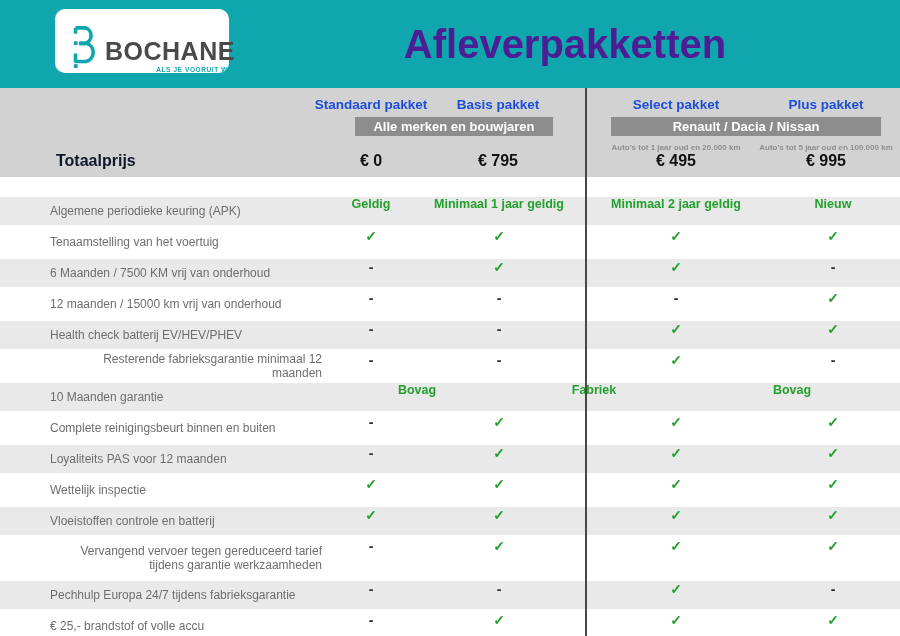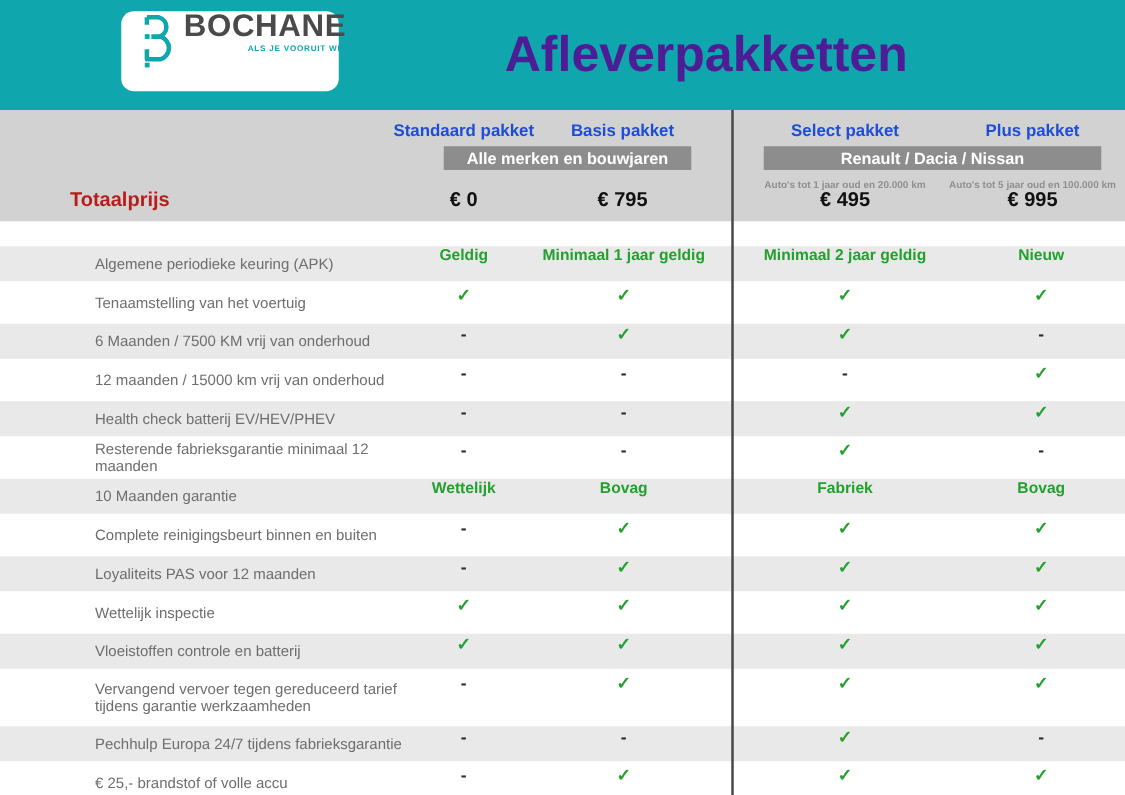--- a/index.html
+++ b/index.html
@@ -6,21 +6,21 @@
   body{
     width:900px;height:636px;overflow:hidden;background:#ffffff;
     font-family:"Liberation Sans", sans-serif;
   }
   .page{position:relative;width:900px;height:636px;background:#ffffff;overflow:hidden;}
 
   
   .top{position:absolute;left:0;top:0;width:900px;height:88px;background:#10a6ad;}
   .logo-card{
     position:absolute;left:55px;top:9px;width:174px;height:64px;
-    background:#ffffff;border-radius:10px;display:flex;align-items:flex-start;margin-left:42px;
+    background:#ffffff;border-radius:10px;display:flex;align-items:flex-end;
   }
   .logo-icon{margin-left:12px;flex:0 0 auto;}
   .brand-block{margin-left:6px;display:flex;flex-direction:column;}
   .brand-name{font-size:25px;font-weight:bold;color:#4a4a4a;letter-spacing:.5px;line-height:1;}
   .brand-tagline{font-size:6.5px;font-weight:bold;color:#10a6ad;text-align:right;letter-spacing:.6px;margin-top:2px;}
   .page-title{
     position:absolute;left:565px;top:44px;transform:translate(-50%,-50%);
     color:#4c1d95;font-size:40px;font-weight:bold;white-space:nowrap;
   }
 
@@ -31,34 +31,34 @@
     font-size:13.5px;font-weight:bold;color:#1d4ed8;white-space:nowrap;
   }
   .banner{
     position:absolute;top:29px;height:19px;background:#8d8d8d;color:#ffffff;
     font-size:13px;font-weight:bold;display:flex;align-items:center;justify-content:center;white-space:nowrap;
   }
   .note{
     position:absolute;top:55px;transform:translateX(-50%);
     font-size:8px;font-weight:bold;color:#8f8f8f;white-space:nowrap;
   }
-  .total-label{position:absolute;left:56px;top:64px;font-size:16px;font-weight:bold;color:#b91c1c;}
+  .total-label{position:absolute;left:56px;top:64px;font-size:16px;font-weight:bold;color:#0f172a;}
   .price{
     position:absolute;top:64px;transform:translateX(-50%);
     font-size:16px;font-weight:bold;color:#111111;white-space:nowrap;
   }
 
   
   .rows{position:absolute;left:0;top:197px;width:900px;}
   .frow{display:flex;height:28px;margin-bottom:3px;}
   .frow.striped{background:#e9e9e9;}
   .frow.tall{height:40px;}
   .cell-label{
-    flex:0 0 330px;box-sizing:border-box;padding-left:76px;padding-right:8px;
-    display:flex;align-items:center;color:#6e6e6e;font-size:12px;line-height:1.2;
+    flex:0 0 330px;box-sizing:border-box;padding-left:50px;padding-right:8px;
+    display:flex;align-items:center;color:#6e6e6e;font-size:12px;line-height:1.2;text-align:right;
   }
   .cell{display:flex;align-items:flex-start;justify-content:center;}
   .c0{flex:0 0 82px;}
   .c1{flex:0 0 174px;}
   .c2{flex:0 0 180px;}
   .c3{flex:1 1 auto;}
   .check{color:#23a02d;font-weight:bold;font-size:14px;}
   .dash{color:#2b2b2b;font-weight:bold;font-size:14px;}
   .gtext{color:#23a02d;font-weight:bold;font-size:12.5px;white-space:nowrap;}
 
@@ -194,23 +194,20 @@
         </div>
         <div class="cell c2">
           <span class="check">✓</span>
         </div>
         <div class="cell c3">
           <span class="dash">-</span>
         </div>
       </div>
       <div class="frow striped">
         <div class="cell-label">10 Maanden  garantie</div>
-        <div class="cell c0">
-          <span class="gtext">Wettelijk</span>
-        </div>
         <div class="cell c1">
           <span class="gtext">Bovag</span>
         </div>
         <div class="cell c2">
           <span class="gtext">Fabriek</span>
         </div>
         <div class="cell c3">
           <span class="gtext">Bovag</span>
         </div>
       </div>

